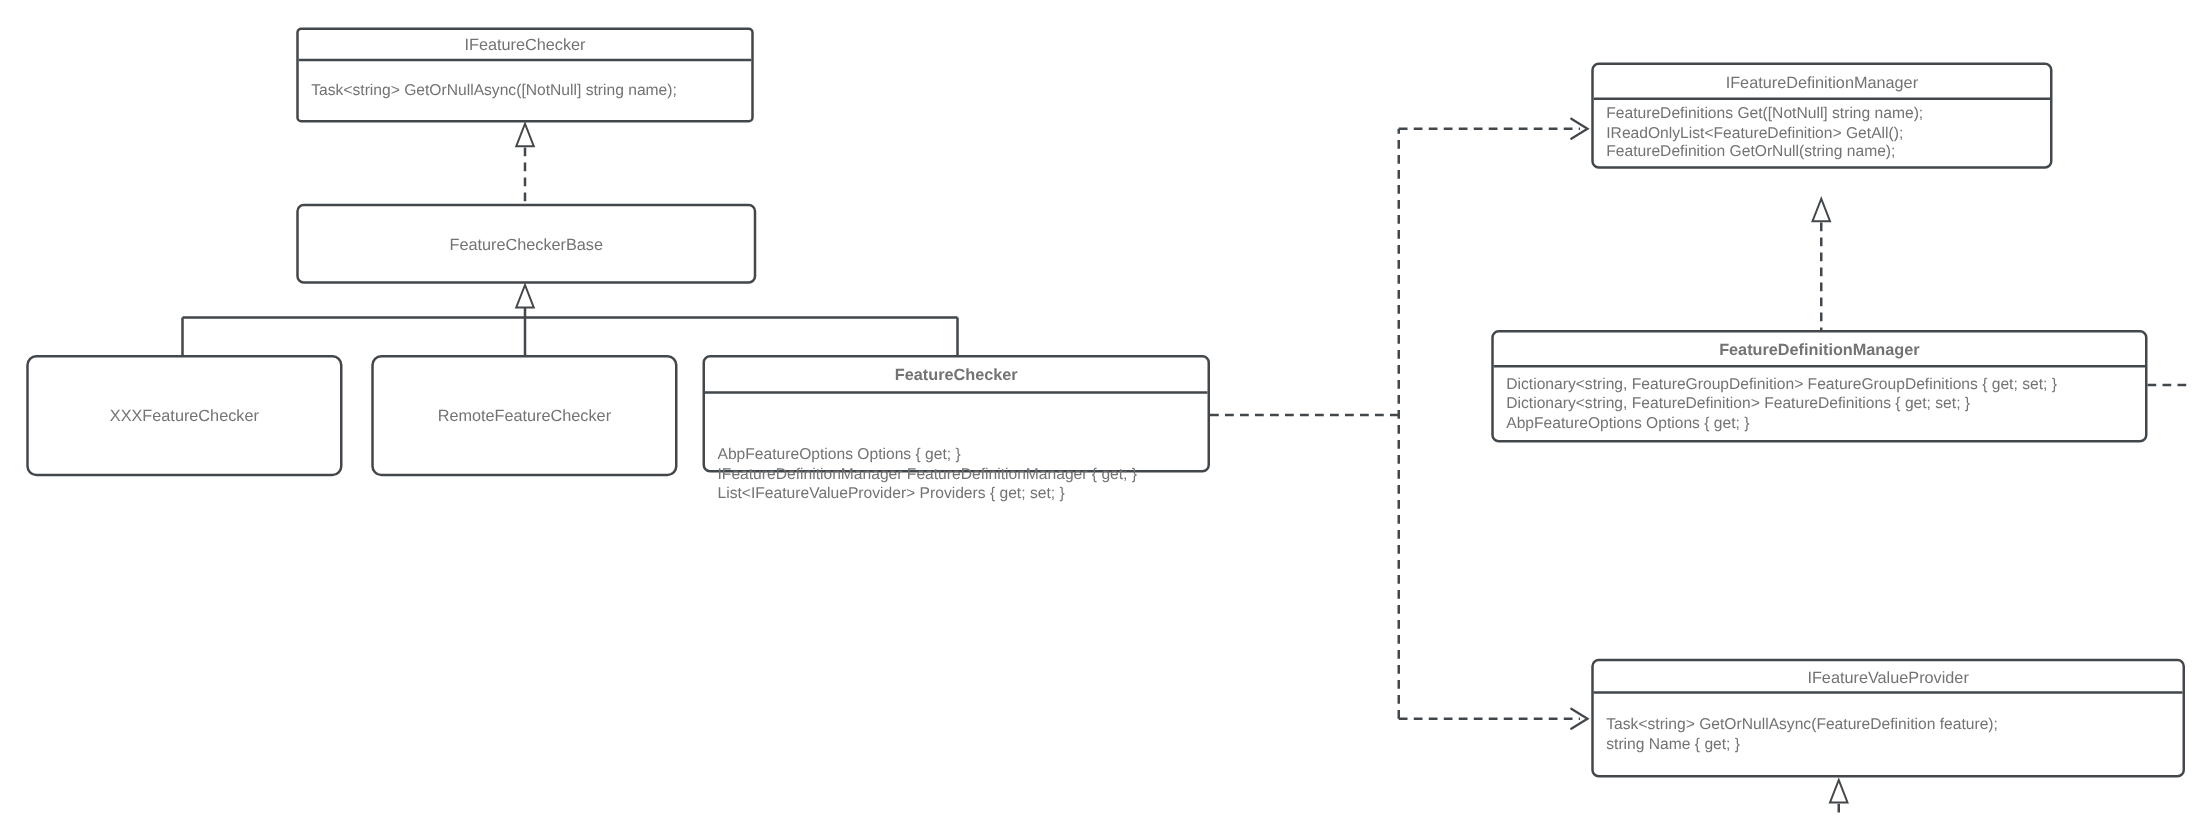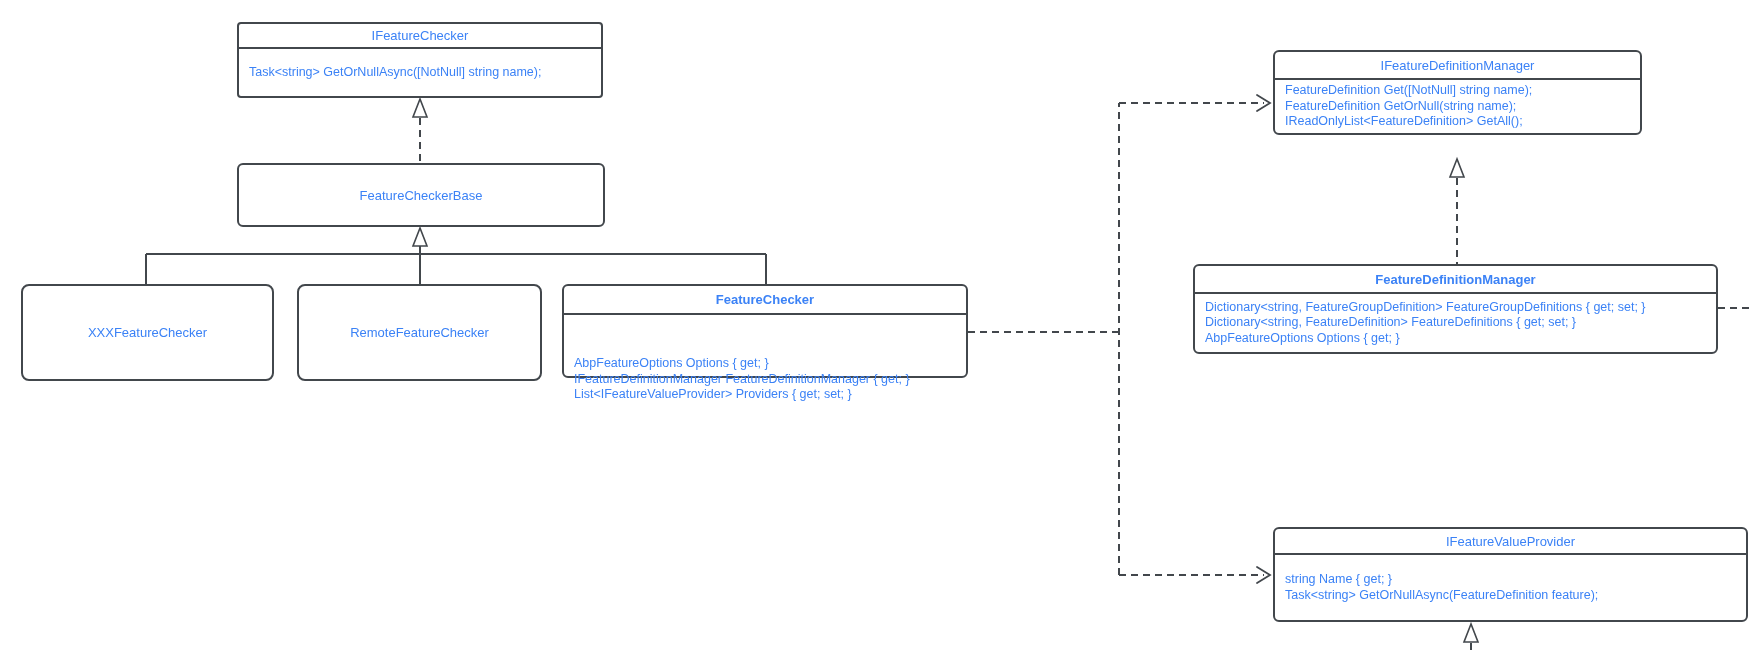--- a/index.html
+++ b/index.html
@@ -15,21 +15,21 @@
   .solid{stroke:#42474c;stroke-width:2;fill:none;}
   .tri{fill:#ffffff;stroke:#42474c;stroke-width:1.6;}
   .open-arrow{fill:none;stroke:#42474c;stroke-width:1.8;stroke-linecap:round;}
 
   .uml{
     position:absolute;z-index:2;
     background:#ffffff;
     border:2px solid #42474c;
     border-radius:6px;
     box-sizing:border-box;
-    color:#3b82f6;
+    color:#737373;
     display:flex;flex-direction:column;
   }
   .uml-title{
     flex:0 0 auto;
     display:flex;align-items:center;justify-content:center;
     font-size:13px;
     height:var(--th,26px);
     border-bottom:2px solid #42474c;
     white-space:nowrap;
   }
@@ -110,36 +110,36 @@
     <div class="uml-members">
       <div>AbpFeatureOptions Options { get; }</div>
       <div>IFeatureDefinitionManager FeatureDefinitionManager { get; }</div>
       <div>List&lt;IFeatureValueProvider&gt; Providers { get; set; }</div>
     </div>
   </div>
 
   <div class="uml" style="left:1273px;top:50px;width:369px;height:85px;--th:26px;">
     <div class="uml-title">IFeatureDefinitionManager</div>
     <div class="uml-members">
-      <div>FeatureDefinition Get([NotNull] string name);</div>
+      <div>FeatureDefinitions Get([NotNull] string name);</div>
+      <div>IReadOnlyList&lt;FeatureDefinition&gt; GetAll();</div>
       <div>FeatureDefinition GetOrNull(string name);</div>
-      <div>IReadOnlyList&lt;FeatureDefinition&gt; GetAll();</div>
     </div>
   </div>
 
   <div class="uml" style="left:1193px;top:264px;width:525px;height:90px;--th:26px;">
     <div class="uml-title bold">FeatureDefinitionManager</div>
     <div class="uml-members">
       <div>Dictionary&lt;string, FeatureGroupDefinition&gt; FeatureGroupDefinitions { get; set; }</div>
       <div>Dictionary&lt;string, FeatureDefinition&gt; FeatureDefinitions { get; set; }</div>
       <div>AbpFeatureOptions Options { get; }</div>
     </div>
   </div>
 
   <div class="uml" style="left:1273px;top:527px;width:475px;height:95px;--th:24px;">
     <div class="uml-title">IFeatureValueProvider</div>
     <div class="uml-members">
+      <div>Task&lt;string&gt; GetOrNullAsync(FeatureDefinition feature);</div>
       <div>string Name { get; }</div>
-      <div>Task&lt;string&gt; GetOrNullAsync(FeatureDefinition feature);</div>
     </div>
   </div>
 
 </div>
 
 </body></html>

